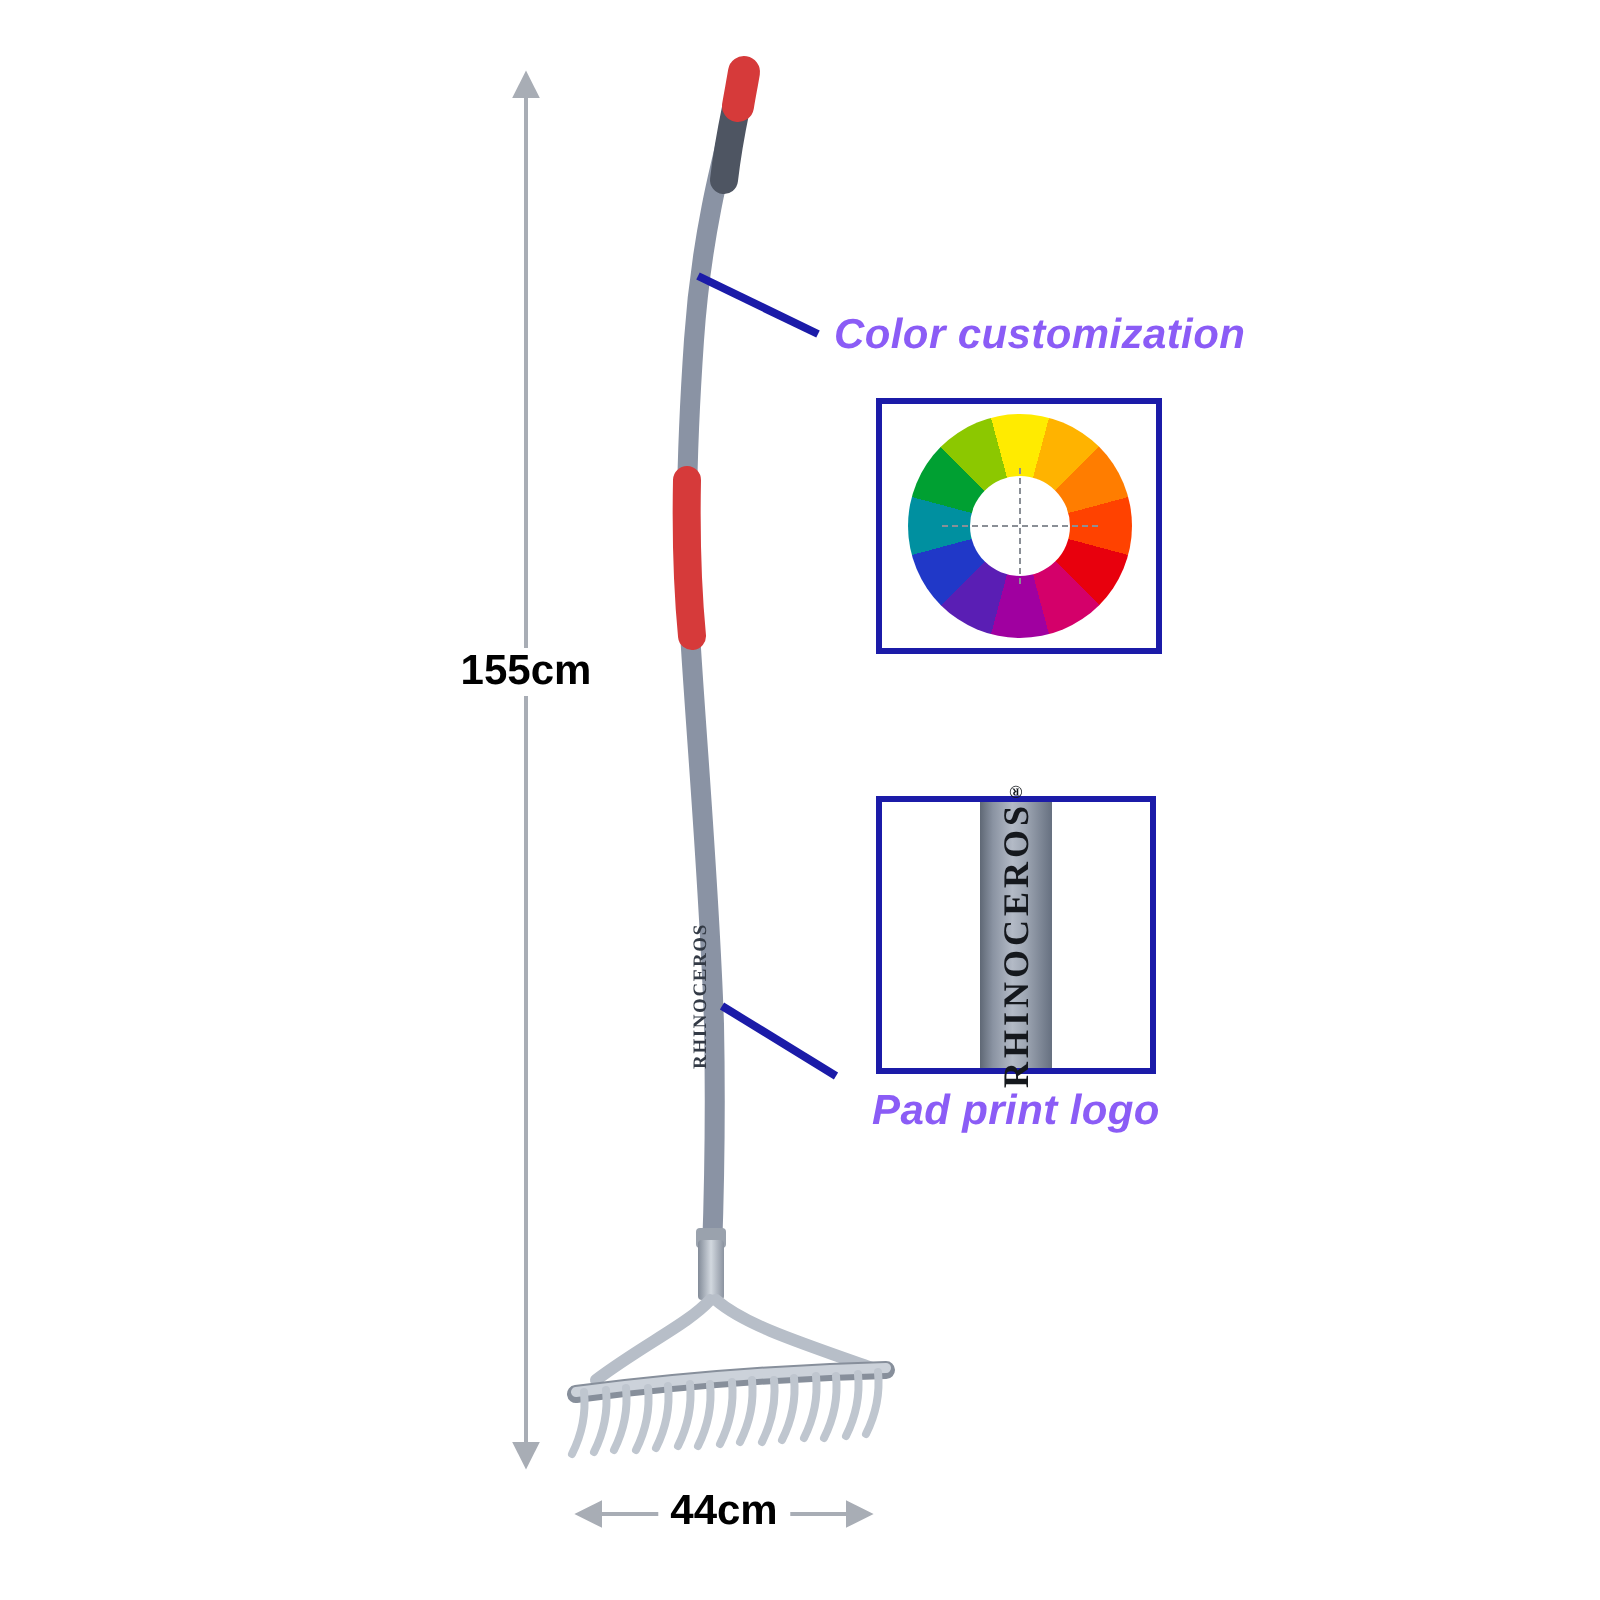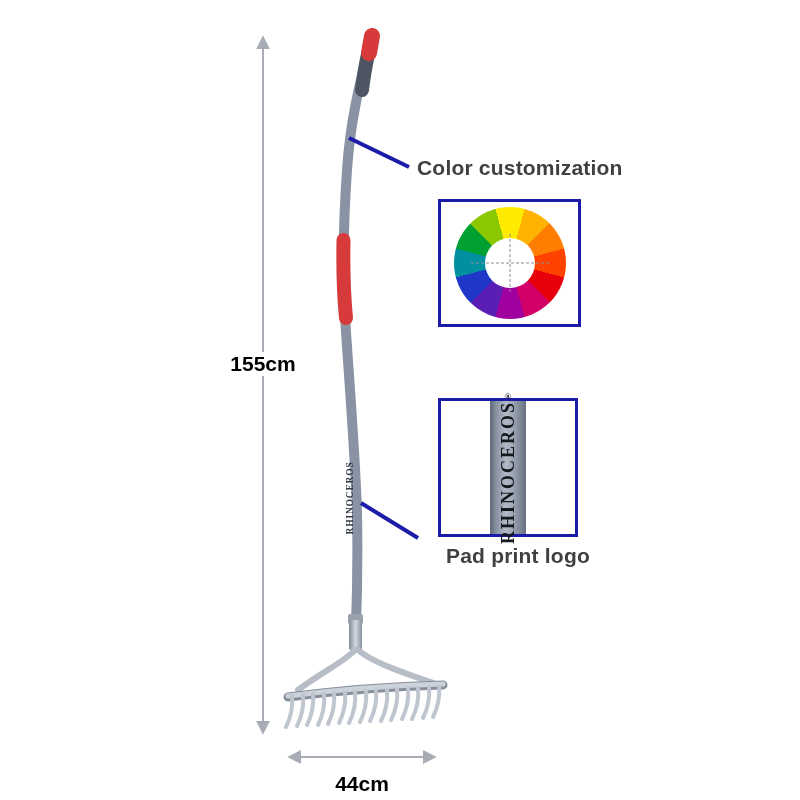--- a/index.html
+++ b/index.html
@@ -5,31 +5,31 @@
   html, body { margin:0; padding:0; }
   body {
     width:800px; height:800px; position:relative; overflow:hidden;
     background:#ffffff; font-family:"Liberation Sans", sans-serif;
   }
   .stage { position:absolute; inset:0; }
   svg.art { position:absolute; left:0; top:0; }
 
   .label {
     position:absolute; background:#fff; color:var(--label-black,#000);
-    font-weight:700; font-size:21px; padding:0 6px; white-space:nowrap;margin-top:28px;
+    font-weight:700; font-size:21px; padding:0 6px; white-space:nowrap;
   }
   .height-label { left:263px; top:324px; transform:translateX(-50%); }
   .width-label  { left:362px; top:744px; transform:translateX(-50%);text-align:right; }
 
   .callout {
-    position:absolute; font-weight:700; font-size:21px; color:#404040;
-    letter-spacing:.2px; white-space:nowrap;
+    position:absolute; font-weight:700; font-size:21px; color:#8b5cf6;
+    letter-spacing:.2px; white-space:nowrap;font-style:italic;
   }
   .color-callout { left:417px; top:156px; }
-  .pad-callout   { left:446px; top:543px; line-height:1.22; }
+  .pad-callout   { left:436px; top:543px; line-height:1.22; }
 
   .box {
     position:absolute; background:#fff; box-sizing:border-box;
     border:3px solid var(--annotation-blue,#1b1ba8);
     display:flex; align-items:center; justify-content:center;
   }
   .wheel-box { left:438px; top:199px; width:143px; height:128px; }
   .logo-box  { left:438px; top:398px; width:140px; height:139px; }
 
   .wheel { position:relative; width:112px; height:112px; border-radius:50%;

